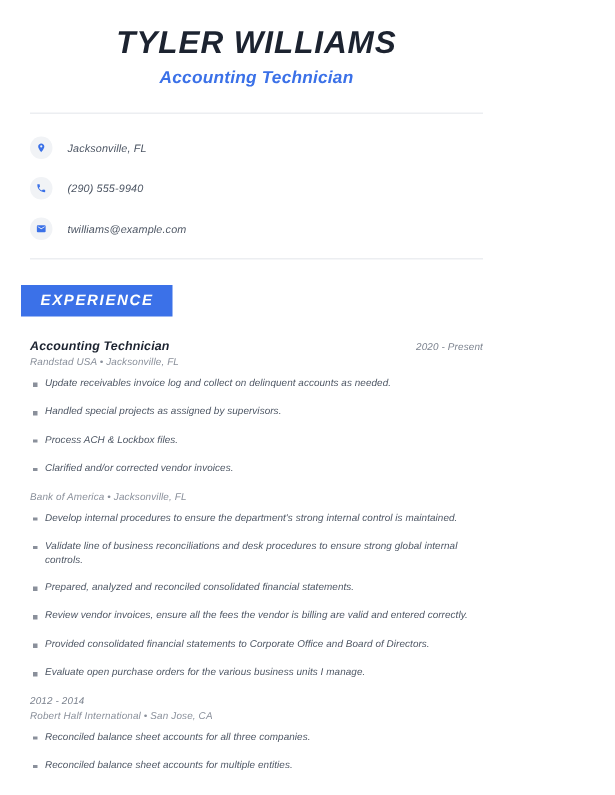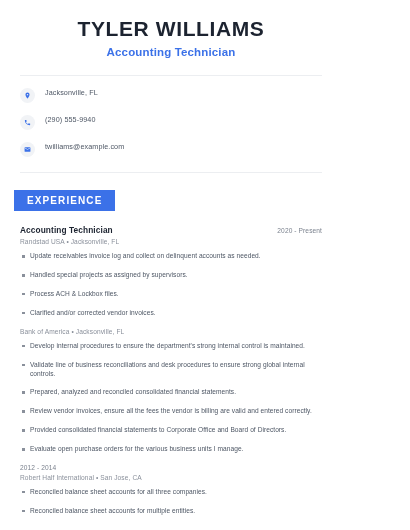--- a/index.html
+++ b/index.html
@@ -8,20 +8,21 @@
     height: 530px;
     background: #ffffff;
     font-family: "Liberation Sans", sans-serif;
     overflow: hidden;
   }
   .page {
     position: relative;
     width: 342px;
     height: 530px;
     background: #ffffff;
+    font-style: italic;
   }
 
   
   .header {
     padding: 16px 20px 0 20px;
     text-align: center;
   }
   .full-name {
     font-size: 21px;
     font-weight: bold;
@@ -43,21 +44,21 @@
     margin: 0 20px;
   }
   .divider.top { margin-top: 17px; }
 
   
   .contact-list {
     padding: 12px 20px 10px 20px;
   }
   .contact-row {
     display: flex;
-    align-items: flex-start;
+    align-items: center;
     height: 20px;
     margin-bottom: 7px;
   }
   .contact-row:last-child { margin-bottom: 0; }
   .contact-icon {
     width: 15px;
     height: 15px;
     border-radius: 50%;
     background: #f1f3f6;
     display: flex;

